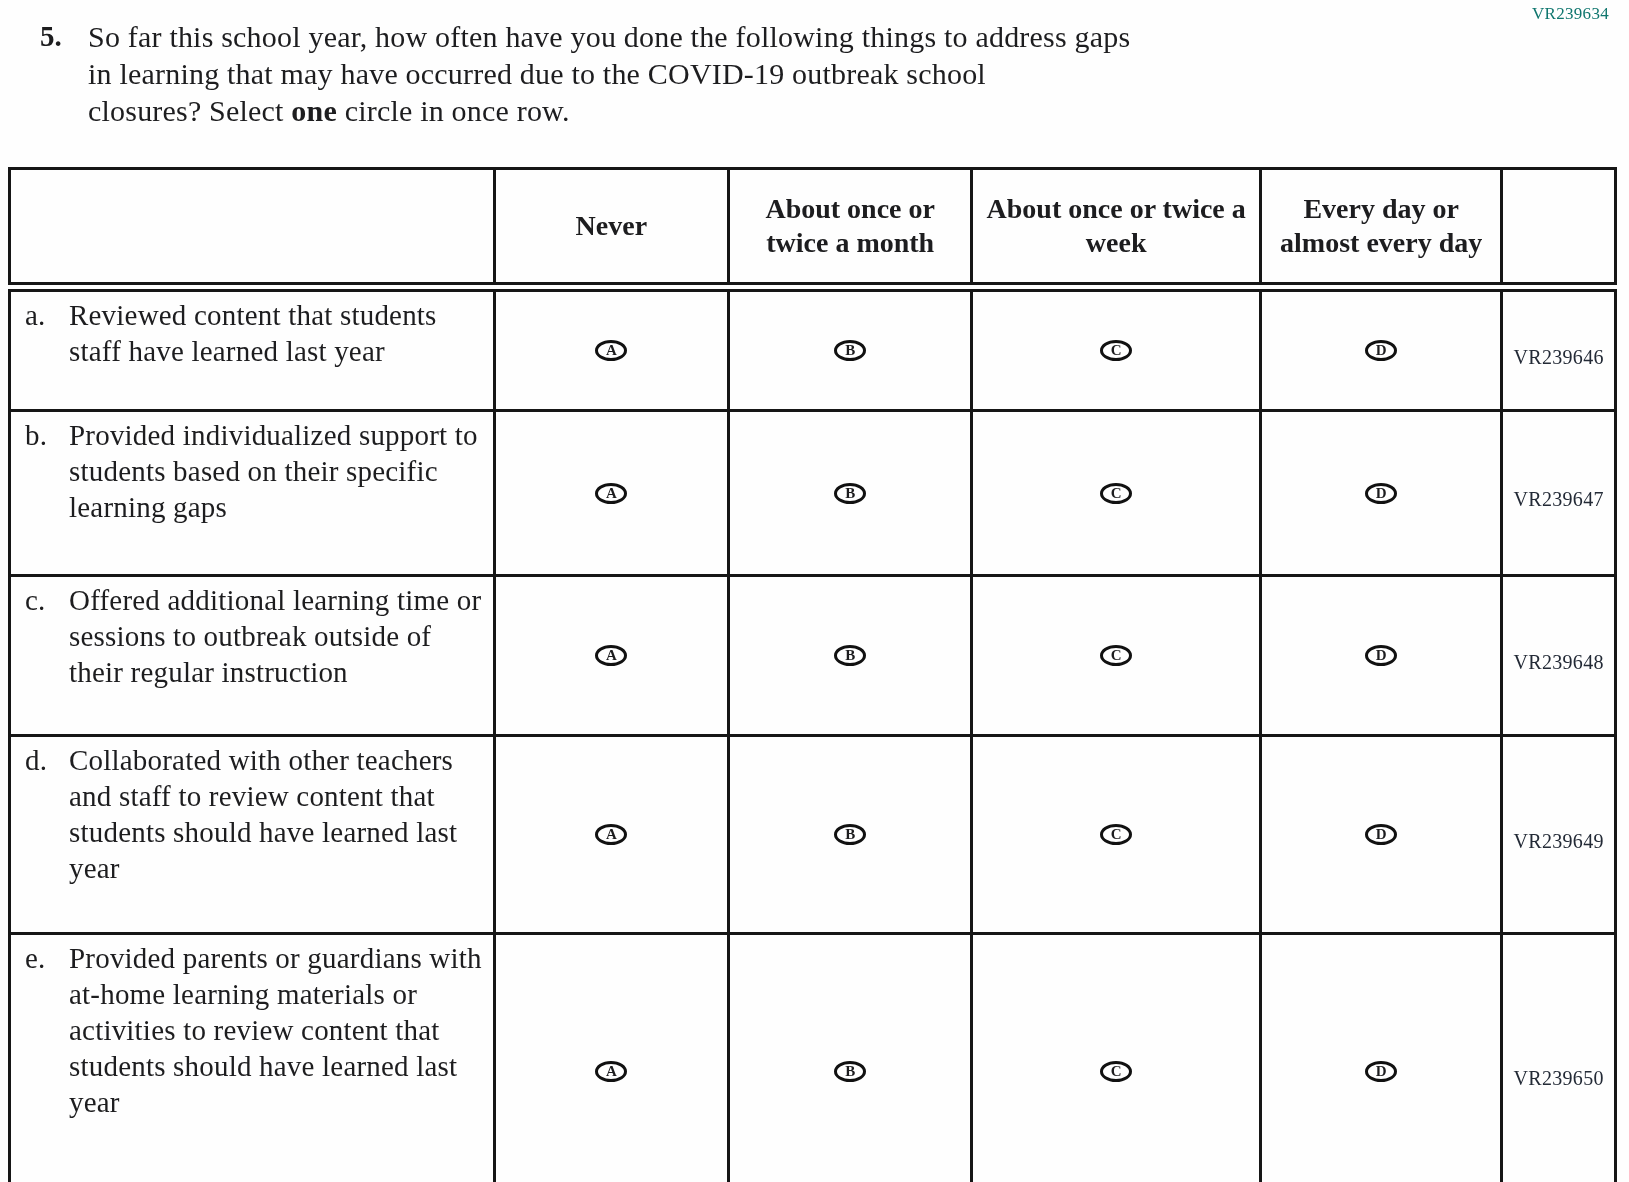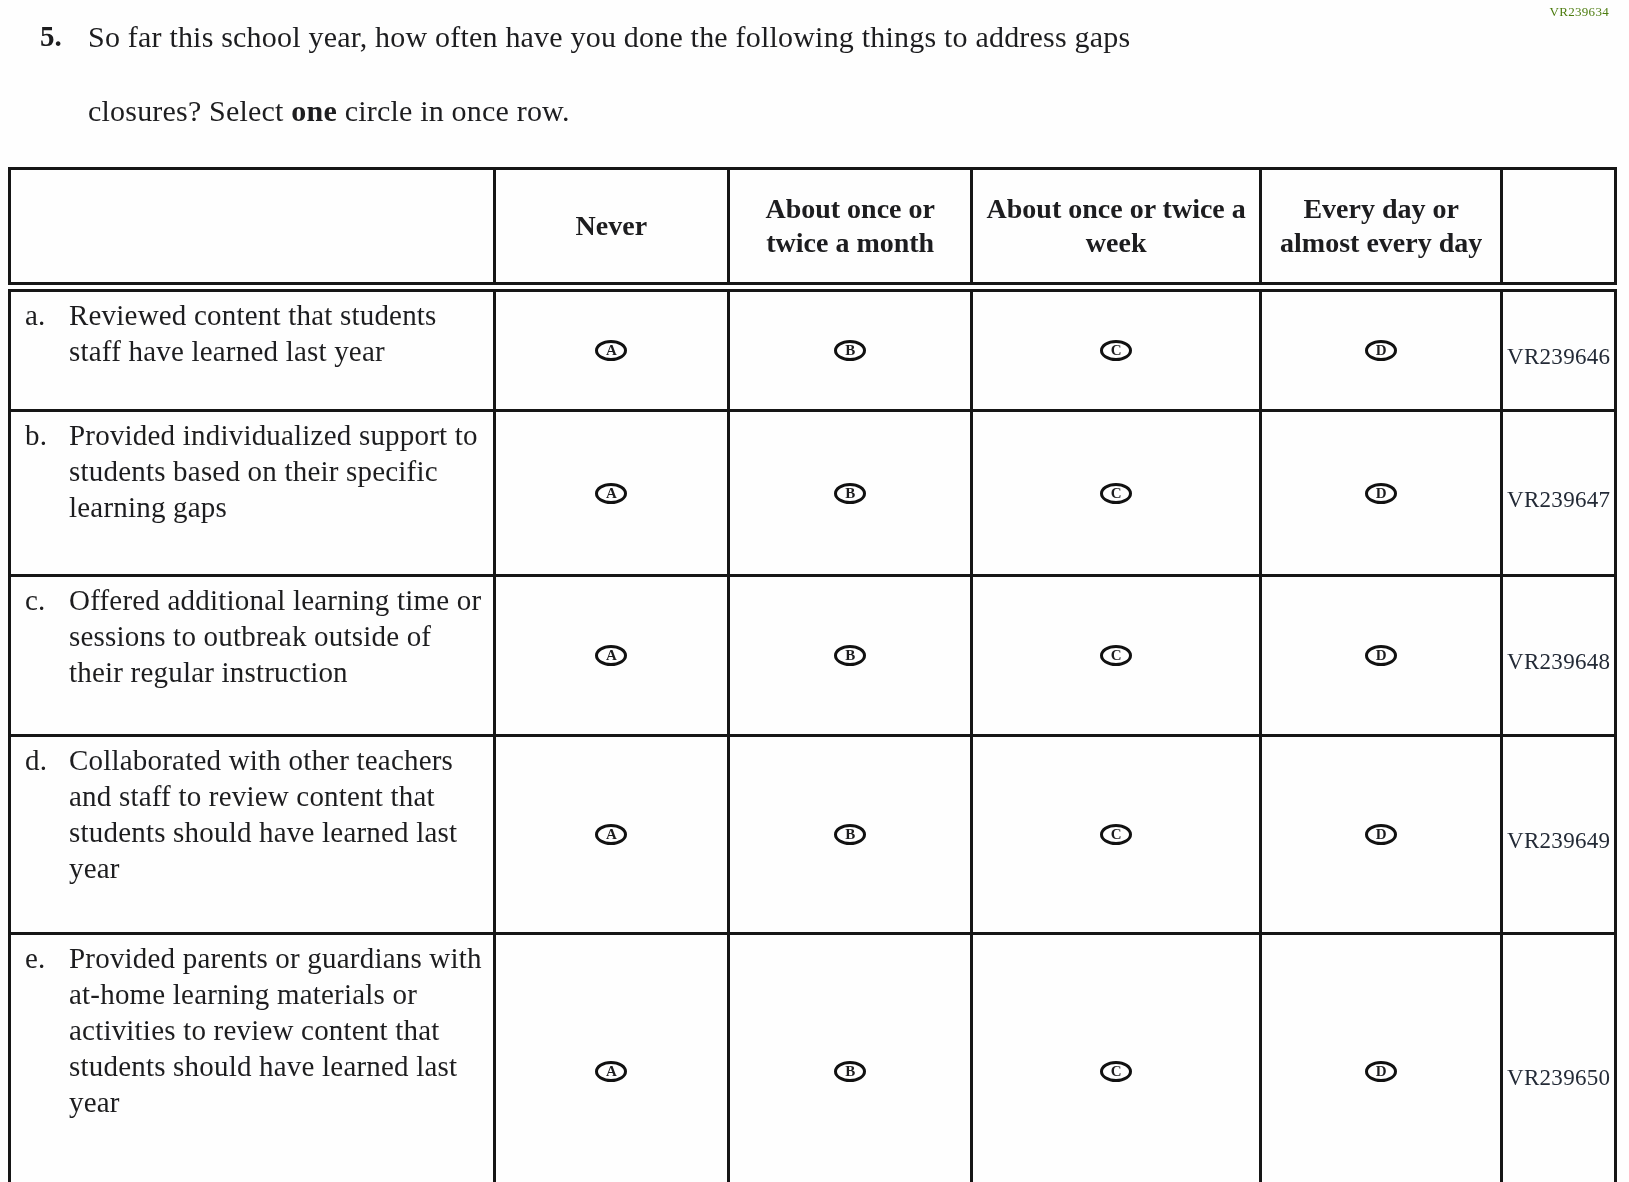--- a/index.html
+++ b/index.html
@@ -4,21 +4,21 @@
 <style>
   html,body{margin:0;padding:0;}
   body{
     width:1629px;height:1182px;position:relative;
     background:#fefefe;color:#1d1d1f;
     font-family:"Liberation Serif","DejaVu Serif",serif;
     overflow:hidden;
   }
   .form-code{
     position:absolute;top:4px;right:20px;
-    font-size:13px;letter-spacing:.3px;color:#4d7c0f;
+    font-size:17px;letter-spacing:.3px;color:#0f766e;
   }
   .question{
     position:absolute;left:40px;top:18px;display:flex;
   }
   .q-num{
     font-weight:bold;font-size:29px;line-height:37px;width:48px;flex:0 0 48px;
   }
   .q-text{
     font-size:30px;line-height:37px;letter-spacing:.2px;
   }
@@ -38,21 +38,21 @@
   }
   .label-cell{
     position:relative;vertical-align:top;
     padding:5px 6px 5px 58px;
     font-size:29px;line-height:36px;letter-spacing:.2px;
   }
   .row-letter{position:absolute;left:14px;top:5px;}
   .opt-cell{text-align:center;vertical-align:middle;}
   .code-cell{
     text-align:center;vertical-align:middle;
-    font-size:23px;letter-spacing:.3px;color:#232a36;
+    font-size:20px;letter-spacing:.3px;color:#232a36;
     padding-top:14px;
   }
   .bubble{
     display:inline-flex;align-items:center;justify-content:center;
     width:32px;height:21px;
     border:3px solid #111;border-radius:50%;
     font-size:15px;font-weight:bold;line-height:1;
     background:#fff;cursor:pointer;box-sizing:border-box;
   }
   tbody tr:nth-child(1) td{height:102px;}
@@ -63,21 +63,21 @@
 </style>
 </head>
 <body>
 
 <div class="form-code">VR239634</div>
 
 <div class="question">
   <div class="q-num">5.</div>
   <div class="q-text">
     <span>So far this school year, how often have you done the following things to address gaps</span><br>
-    <br>
+    <span>in learning that may have occurred due to the COVID-19 outbreak school</span><br>
     <span>closures? Select </span><b>one</b><span> circle in once row.</span>
   </div>
 </div>
 
 <table class="grid">
   <colgroup>
     <col style="width:482px">
     <col style="width:233px">
     <col style="width:242px">
     <col style="width:287px">

